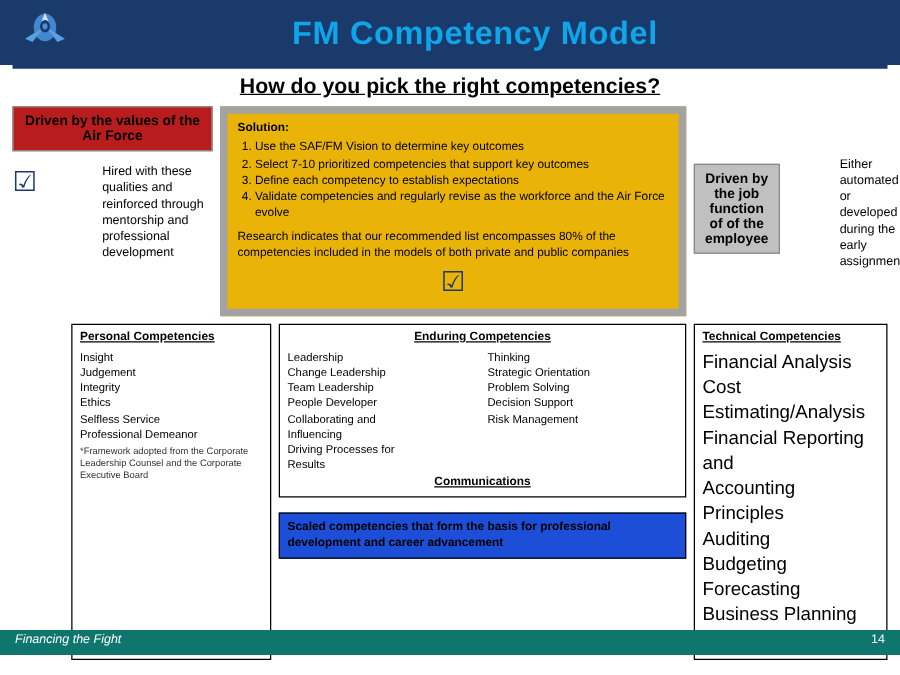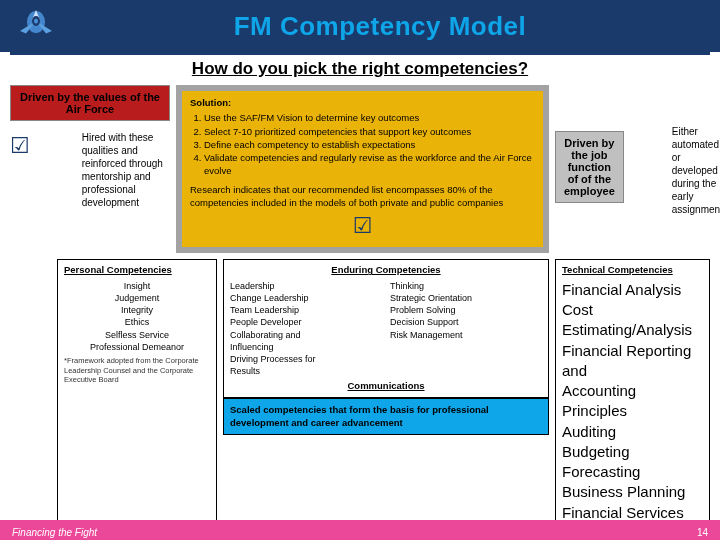--- a/index.html
+++ b/index.html
@@ -191,21 +191,20 @@
 
     .competency-title {
       font-weight: bold;
       text-decoration: underline;
       margin-bottom: 3px;
       font-size: 9.5px;
     }
 
     .competency-list {
       list-style: none;
-      text-align: center;
     }
     .competency-list li {
       font-size: 9px;
     }
 
     .enduring-box {
       border: 1px solid #000;
       padding: 4px 6px;
       font-size: 9px;
       line-height: 1.35;
@@ -238,24 +237,24 @@
 
     .communications-label {
       text-align: center;
       font-weight: bold;
       font-size: 9.5px;
       margin-top: 3px;
       text-decoration: underline;
     }
 
     .scaled-box {
-      background: #0ea5e9;
+      background: #1d4ed8;
       border: 1px solid #000;
       padding: 4px 6px;
-      margin-top: 0;
+      margin-top: 12px;
       font-size: 9.5px;
       line-height: 1.4;
     }
 
     .scaled-bold {
       font-weight: bold;
     }
 
     .footnote {
       font-size: 7.5px;
@@ -267,26 +266,26 @@
     .technical-list {
       list-style: none;
     }
     .technical-list li {
       font-size: 15px;
     }
 
     
     .footer {
       position: absolute;
-      bottom: 0;
+      bottom: 16px;
       width: 100%;
-      background: #ec4899;
+      background: #0f766e;
       display: flex;
       justify-content: space-between;
-      align-items: flex-end;
+      align-items: flex-start;
       padding: 2px 12px;
       height: 20px;
     }
     .footer-text {
       color: #fff;
       font-size: 10px;
       font-style: italic;
     }
     .footer-page {
       color: #fff;

